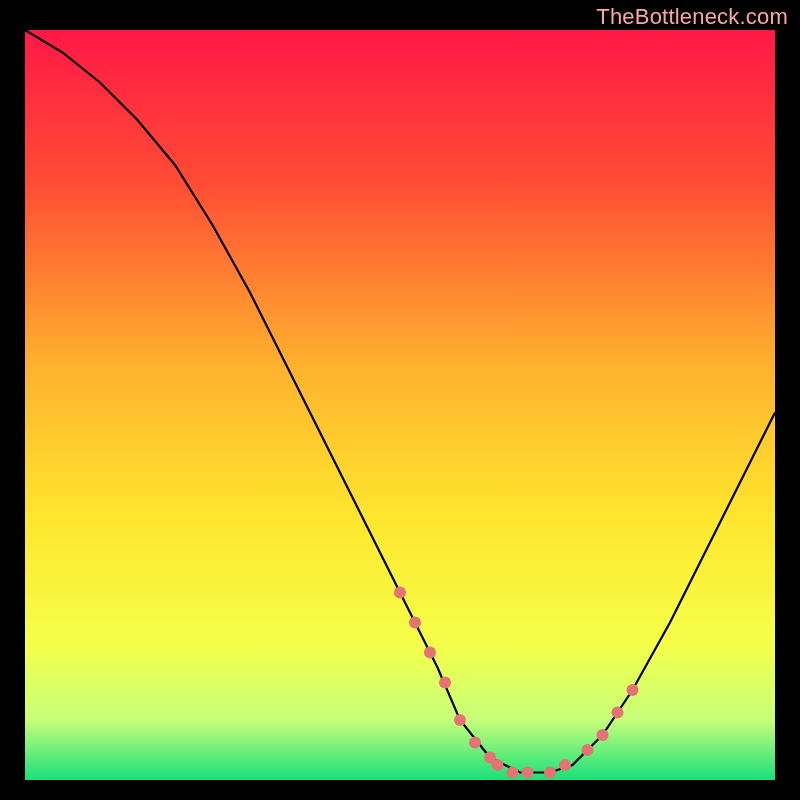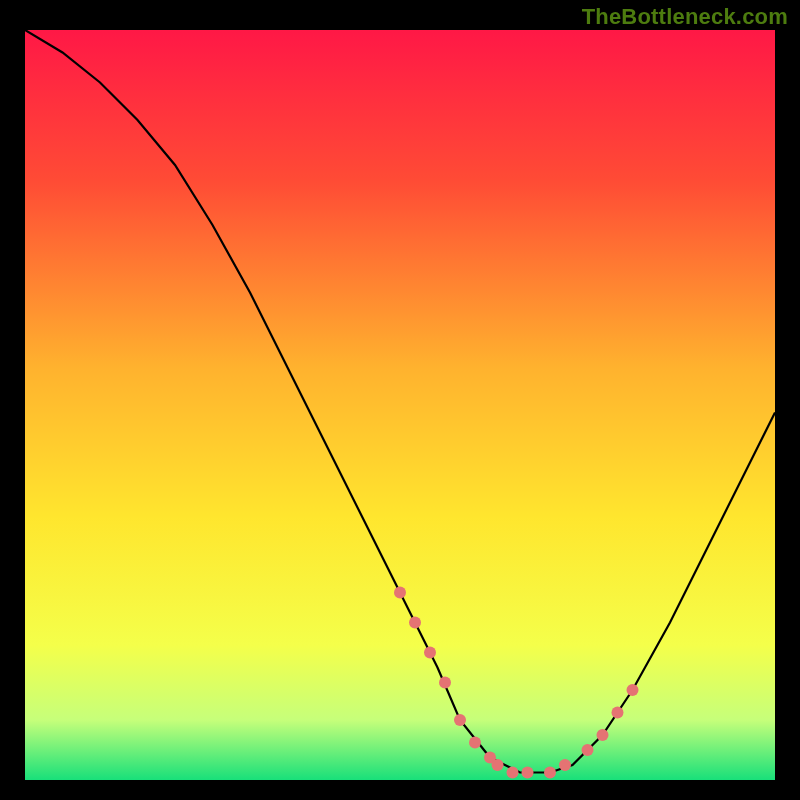--- a/index.html
+++ b/index.html
@@ -14,23 +14,23 @@
   .outer {
     width: 800px;
     height: 800px;
     background: #000;
     position: relative;
   }
   .watermark {
     position: absolute;
     top: 4px;
     right: 12px;
-    color: #4d7c0f;
+    color: #fca5a5;
     font-size: 22px;
-    font-weight: 700;
+    font-weight: 400;
     letter-spacing: 0.2px;
   }
   .plot {
     position: absolute;
     left: 25px;
     top: 30px;
     width: 750px;
     height: 750px;
   }
   svg {

